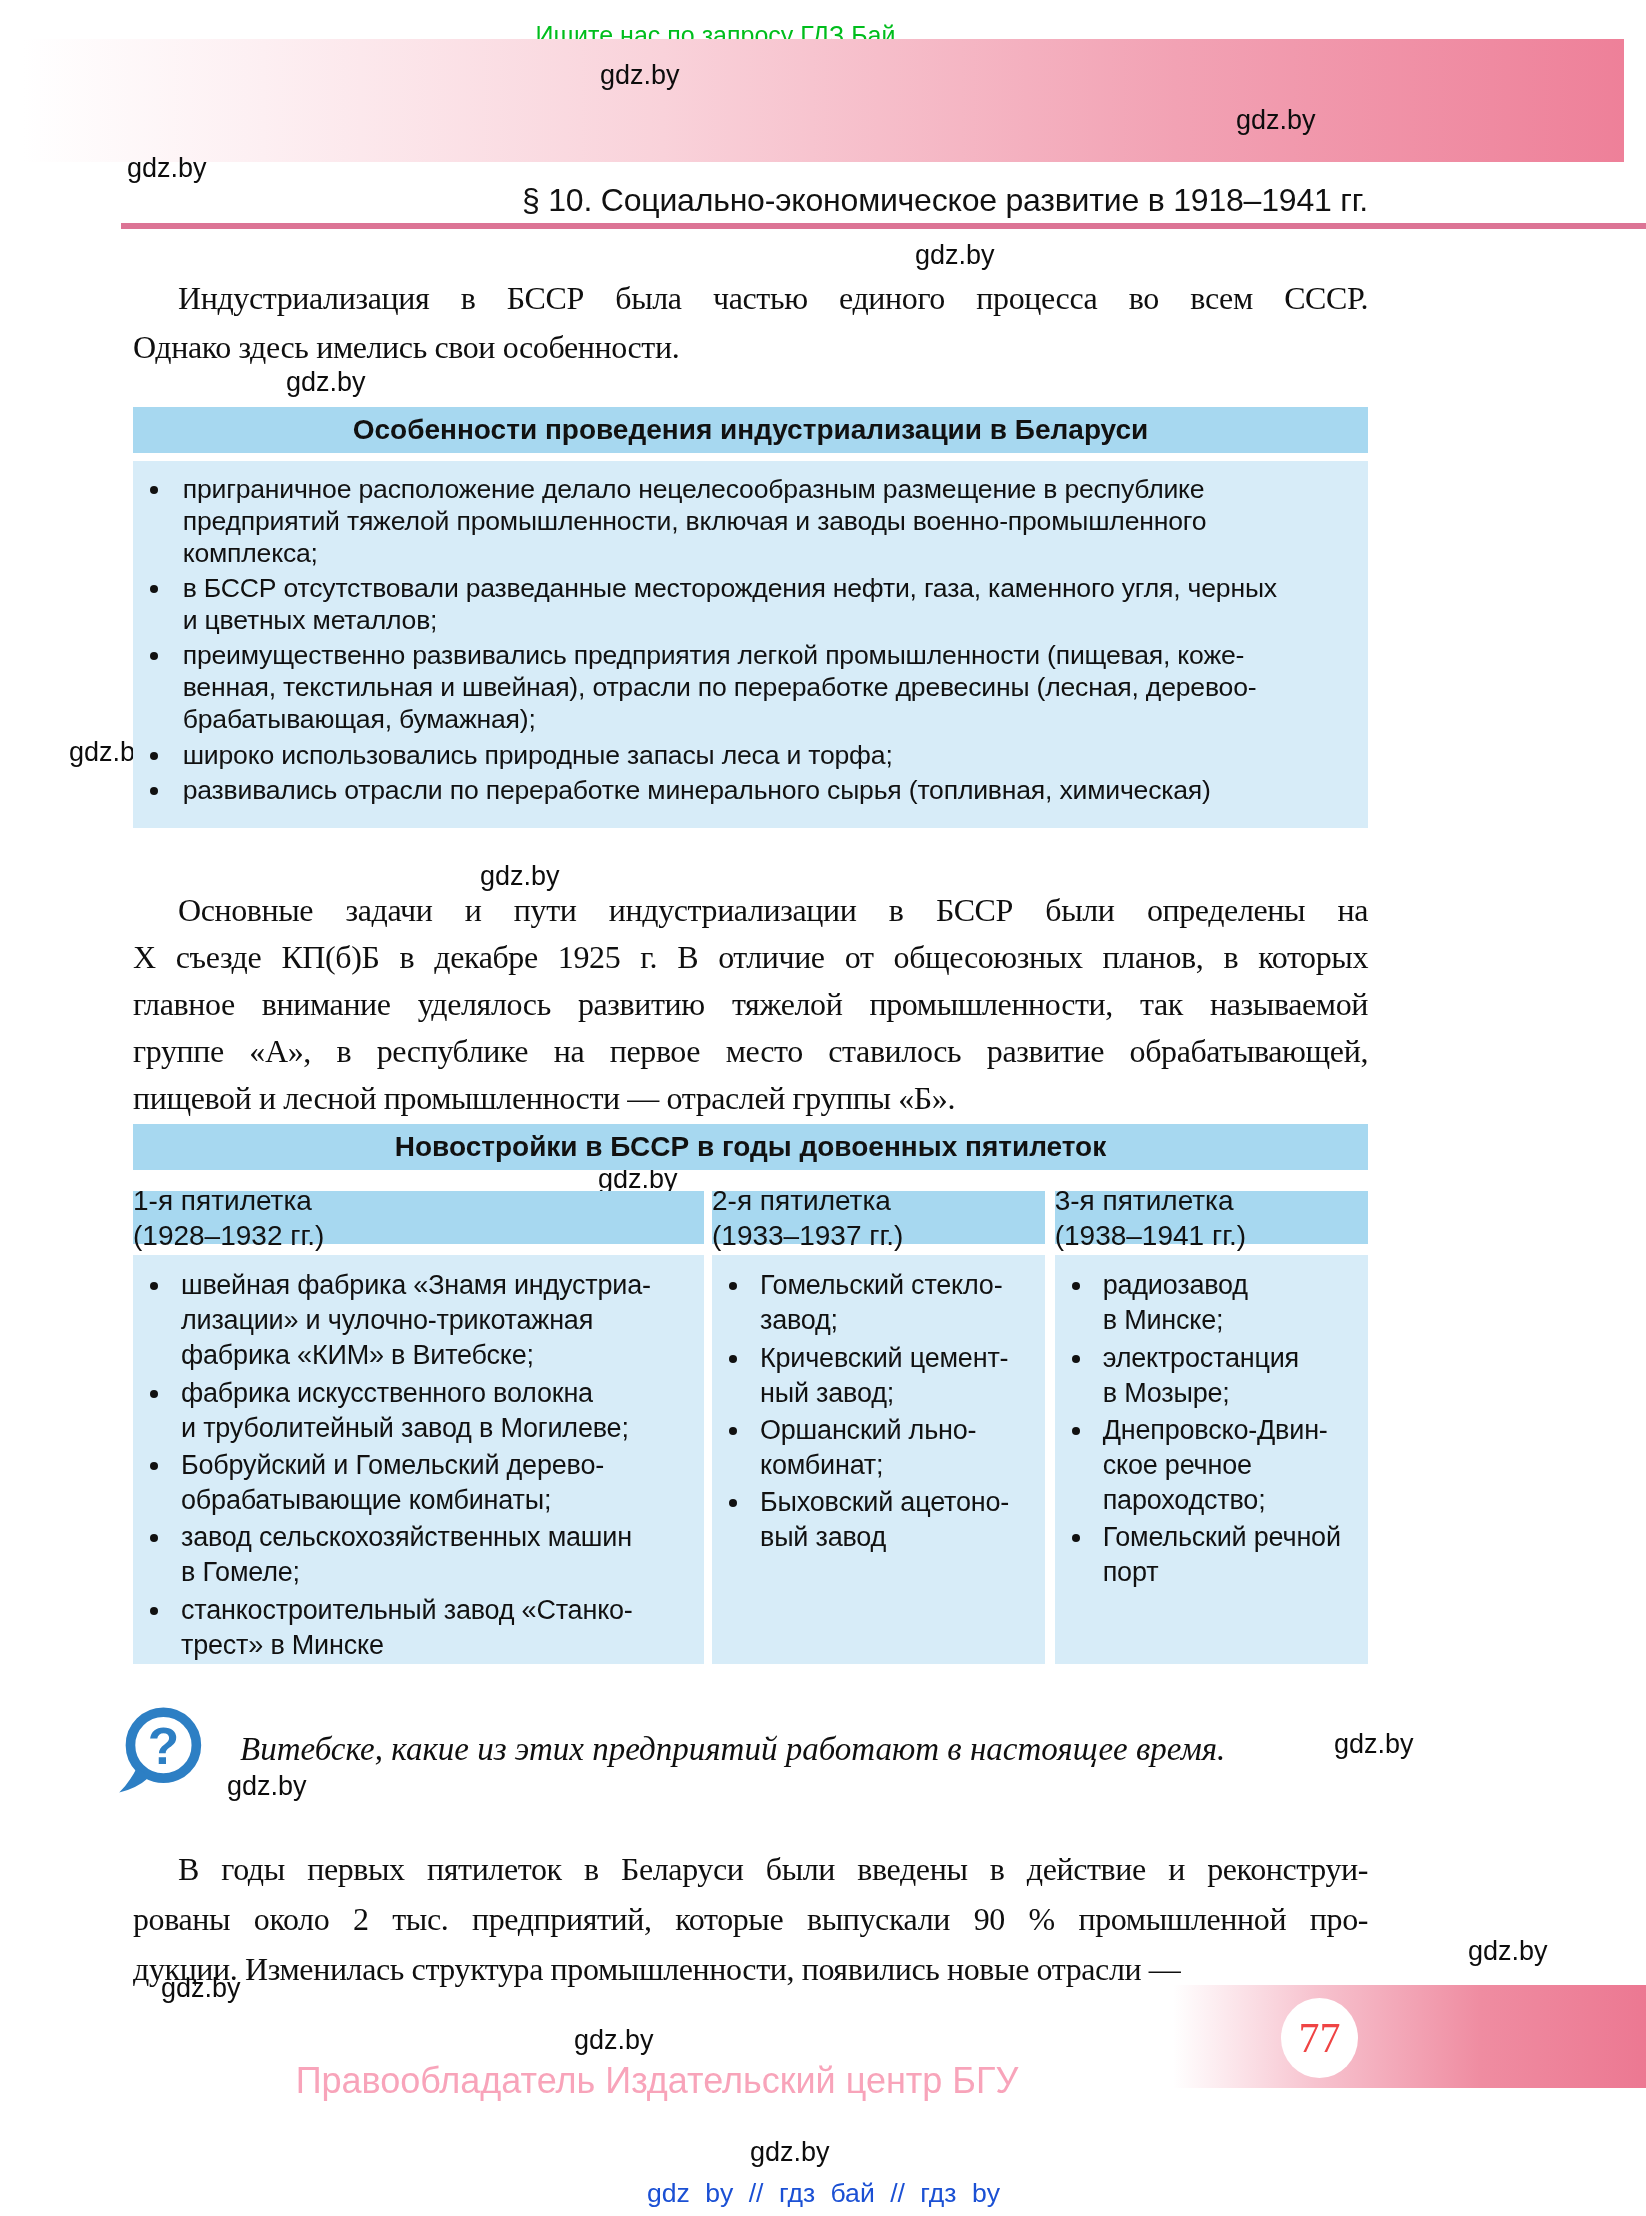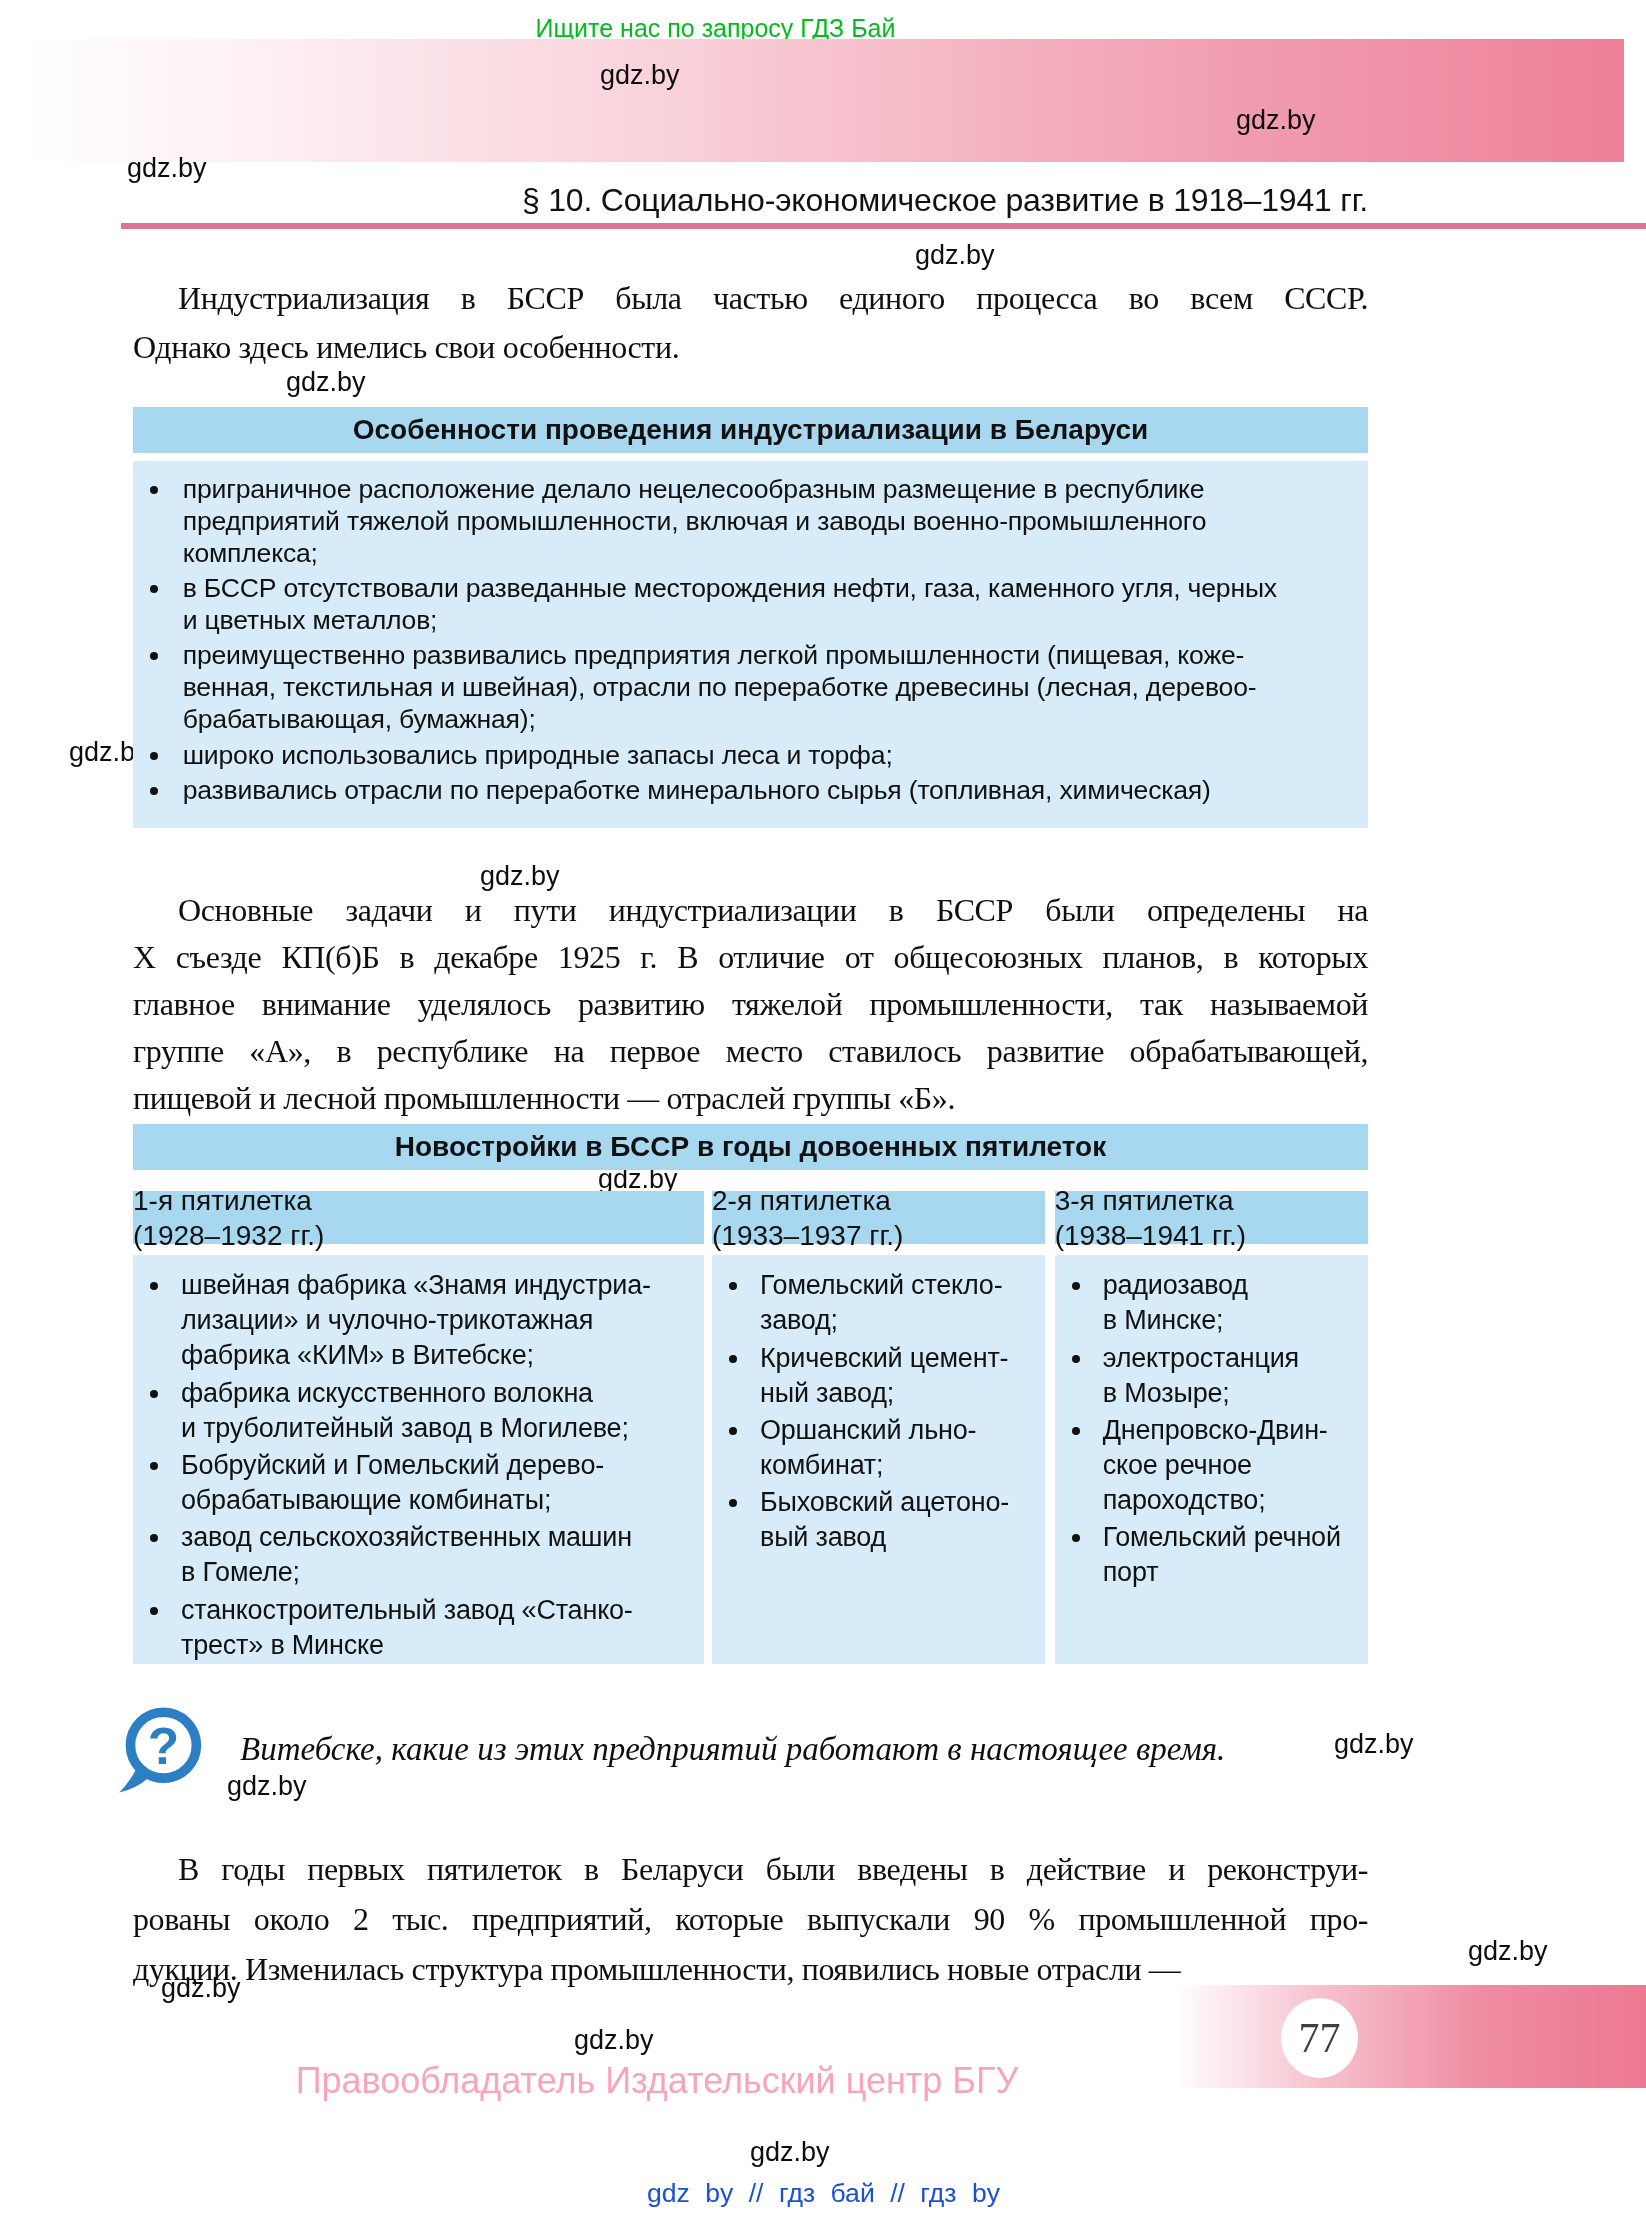--- a/index.html
+++ b/index.html
@@ -2,21 +2,21 @@
 <html lang="ru" style="--green: #00bd1c; --rule-pink: #dc7495; --band-blue: #a7d8f0; --cell-blue: #d7ecf8; --banner-pink: #ee8099; --footer-pink: #f8a4ba; --link-blue: #1b50d4; --icon-blue: #2d7fc4;font-size:13px"><head>
 <meta charset="utf-8">
 <style>
   :root{
     --green:#00bd1c; --rule-pink:#dc7495; --band-blue:#a7d8f0; --cell-blue:#d7ecf8;
     --banner-pink:#ee8099; --footer-pink:#f8a4ba; --link-blue:#1b50d4; --icon-blue:#2d7fc4; --text:#111111;
   }
   html,body{margin:0;padding:0;background:#fff;}
   .page{position:relative;width:1647px;height:2216px;background:#ffffff;overflow:hidden;
         font-family:"Liberation Sans",sans-serif;color:var(--text);}
-  .green-notice{position:absolute;top:14px;left:0;width:1431px;text-align:center;
+  .green-notice{position:absolute;top:21px;left:0;width:1431px;text-align:center;
         font-size:25px;color:var(--green);}
   .top-banner{position:absolute;left:22.6px;top:39px;width:1601px;height:123px;
         background:linear-gradient(90deg,#ffffff 0%,#fdeff2 15%,#f9d2da 40%,#f2a2b4 72%,var(--banner-pink) 100%);}
   .wm{position:absolute;font-size:27px;color:#0d0d0d;white-space:nowrap;}
   .page-title{position:absolute;left:133px;top:182px;width:1235px;text-align:right;
         font-size:32px;letter-spacing:-0.2px;}
   .title-rule{position:absolute;left:121px;top:223px;width:1526px;height:5.6px;background:var(--rule-pink);}
 
   .para{position:absolute;left:133px;width:1235px;font-family:"Liberation Serif",serif;
         font-size:32px;letter-spacing:-0.4px;color:#0f0f0f;}
@@ -47,21 +47,21 @@
   .c1{width:571px;} .c2{width:333px;margin-left:8px;} .c3{width:313px;margin-left:9.7px;}
 
   .task-icon{position:absolute;left:115px;top:1705px;}
   .task-text{position:absolute;left:240px;top:1731px;width:1128px;font-family:"Liberation Serif",serif;
         font-style:italic;font-size:33px;color:#0f0f0f;}
 
   .bottom-banner{position:absolute;left:1173px;top:1985px;width:474px;height:103px;
         background:linear-gradient(90deg,rgba(255,255,255,0) 0%,#f7c3cf 30%,#ef8ca1 65%,#ec7892 100%);}
   .page-circle{position:absolute;left:1281px;top:1998px;width:77px;height:80px;background:#ffffff;
         border-radius:50%;display:flex;align-items:center;justify-content:center;}
-  .page-number{font-family:"Liberation Serif",serif;font-size:42px;color:#404040;}
+  .page-number{font-family:"Liberation Serif",serif;font-size:42px;color:#ef4444;}
   .copyright{position:absolute;left:0;top:2060px;width:1314px;text-align:center;
         font-size:36px;color:var(--footer-pink);}
   .links{position:absolute;left:0;top:2178px;width:1647px;text-align:center;
         font-size:26.6px;color:var(--link-blue);word-spacing:8px;}
 </style>
 </head>
 <body>
 
 <div class="page">
 

